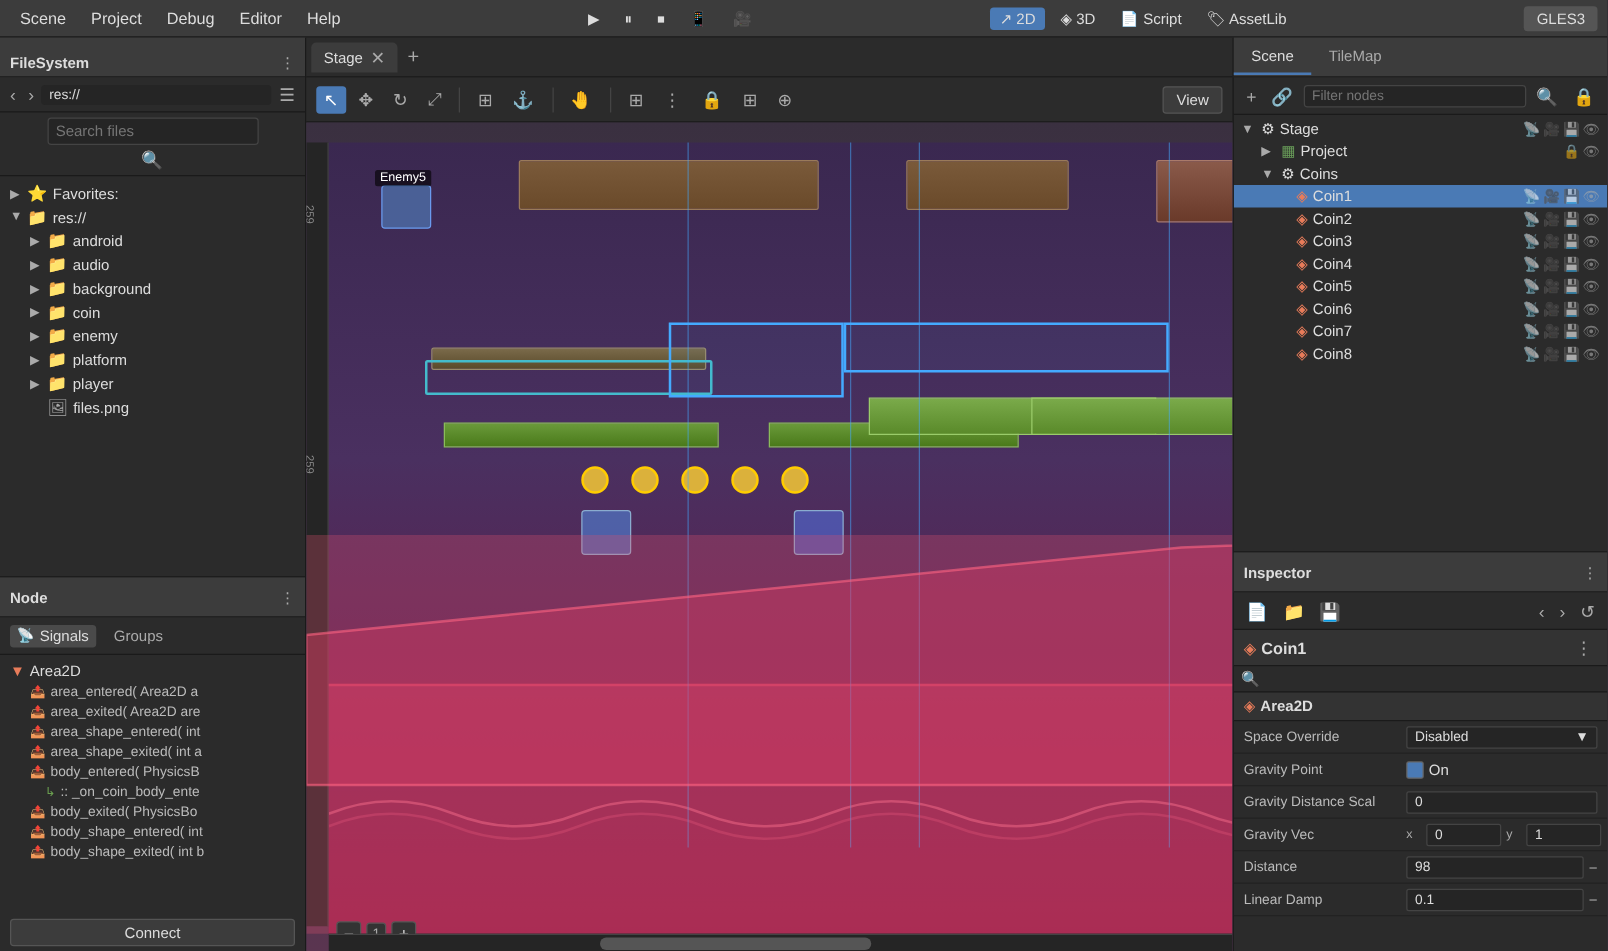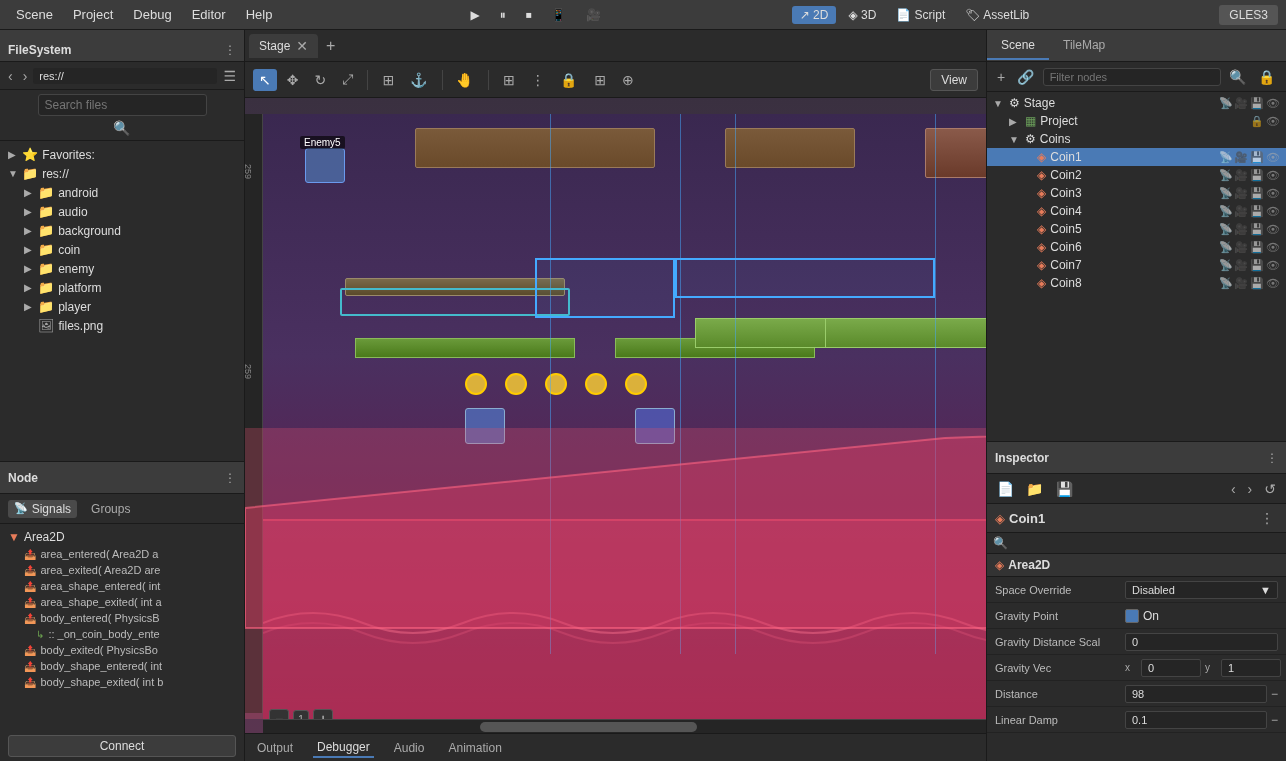--- a/index.html
+++ b/index.html
@@ -376,26 +376,20 @@
           <span class="zoom-label">1</span>
           <button class="zoom-btn">+</button>
         </div>
 
         <div class="scrollbar-h">
           <div class="scrollbar-h-thumb"></div>
         </div>
       </div>
     </div>
 
-    <div class="bottom-tabs">
-      <span class="bottom-tab">Output</span>
-      <span class="bottom-tab active">Debugger</span>
-      <span class="bottom-tab">Audio</span>
-      <span class="bottom-tab">Animation</span>
-    </div>
   </div>
 
   <div class="right-panel">
 
     <div class="scene-header">
       <div class="scene-tab">Scene</div>
       <div class="scene-tab inactive">TileMap</div>
     </div>
     <div class="scene-toolbar">
       <button class="scene-tool">+</button>

